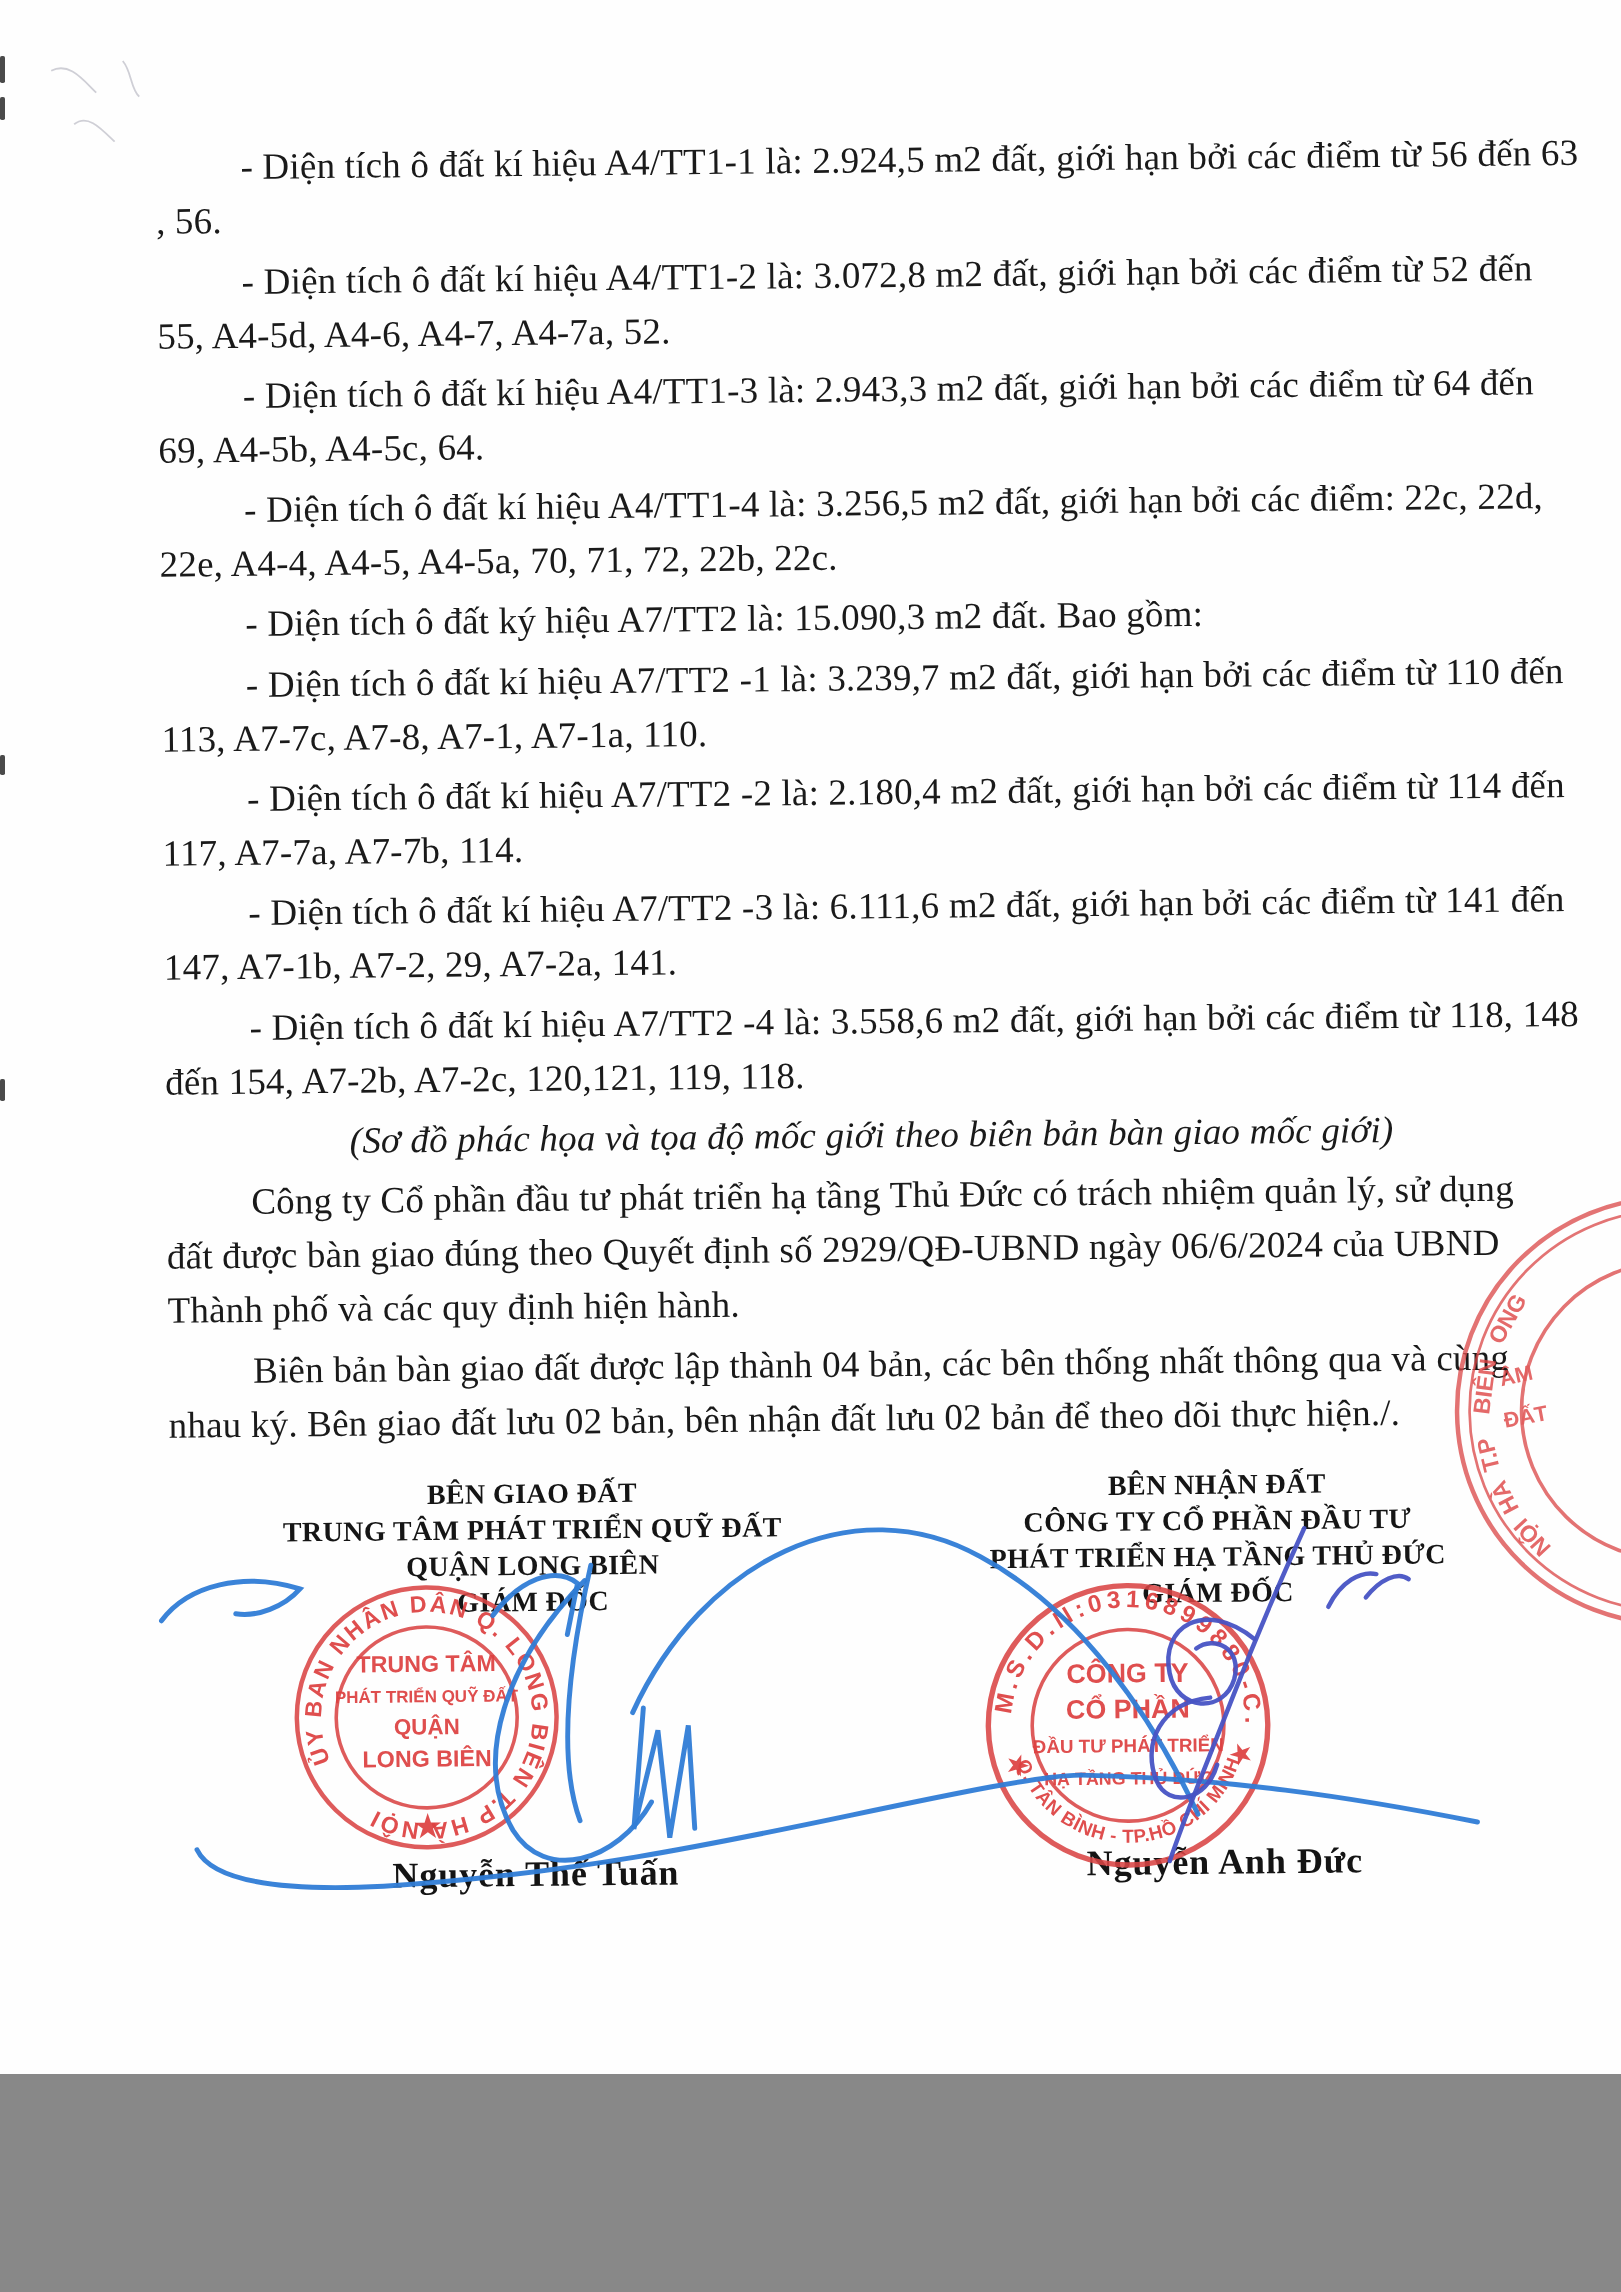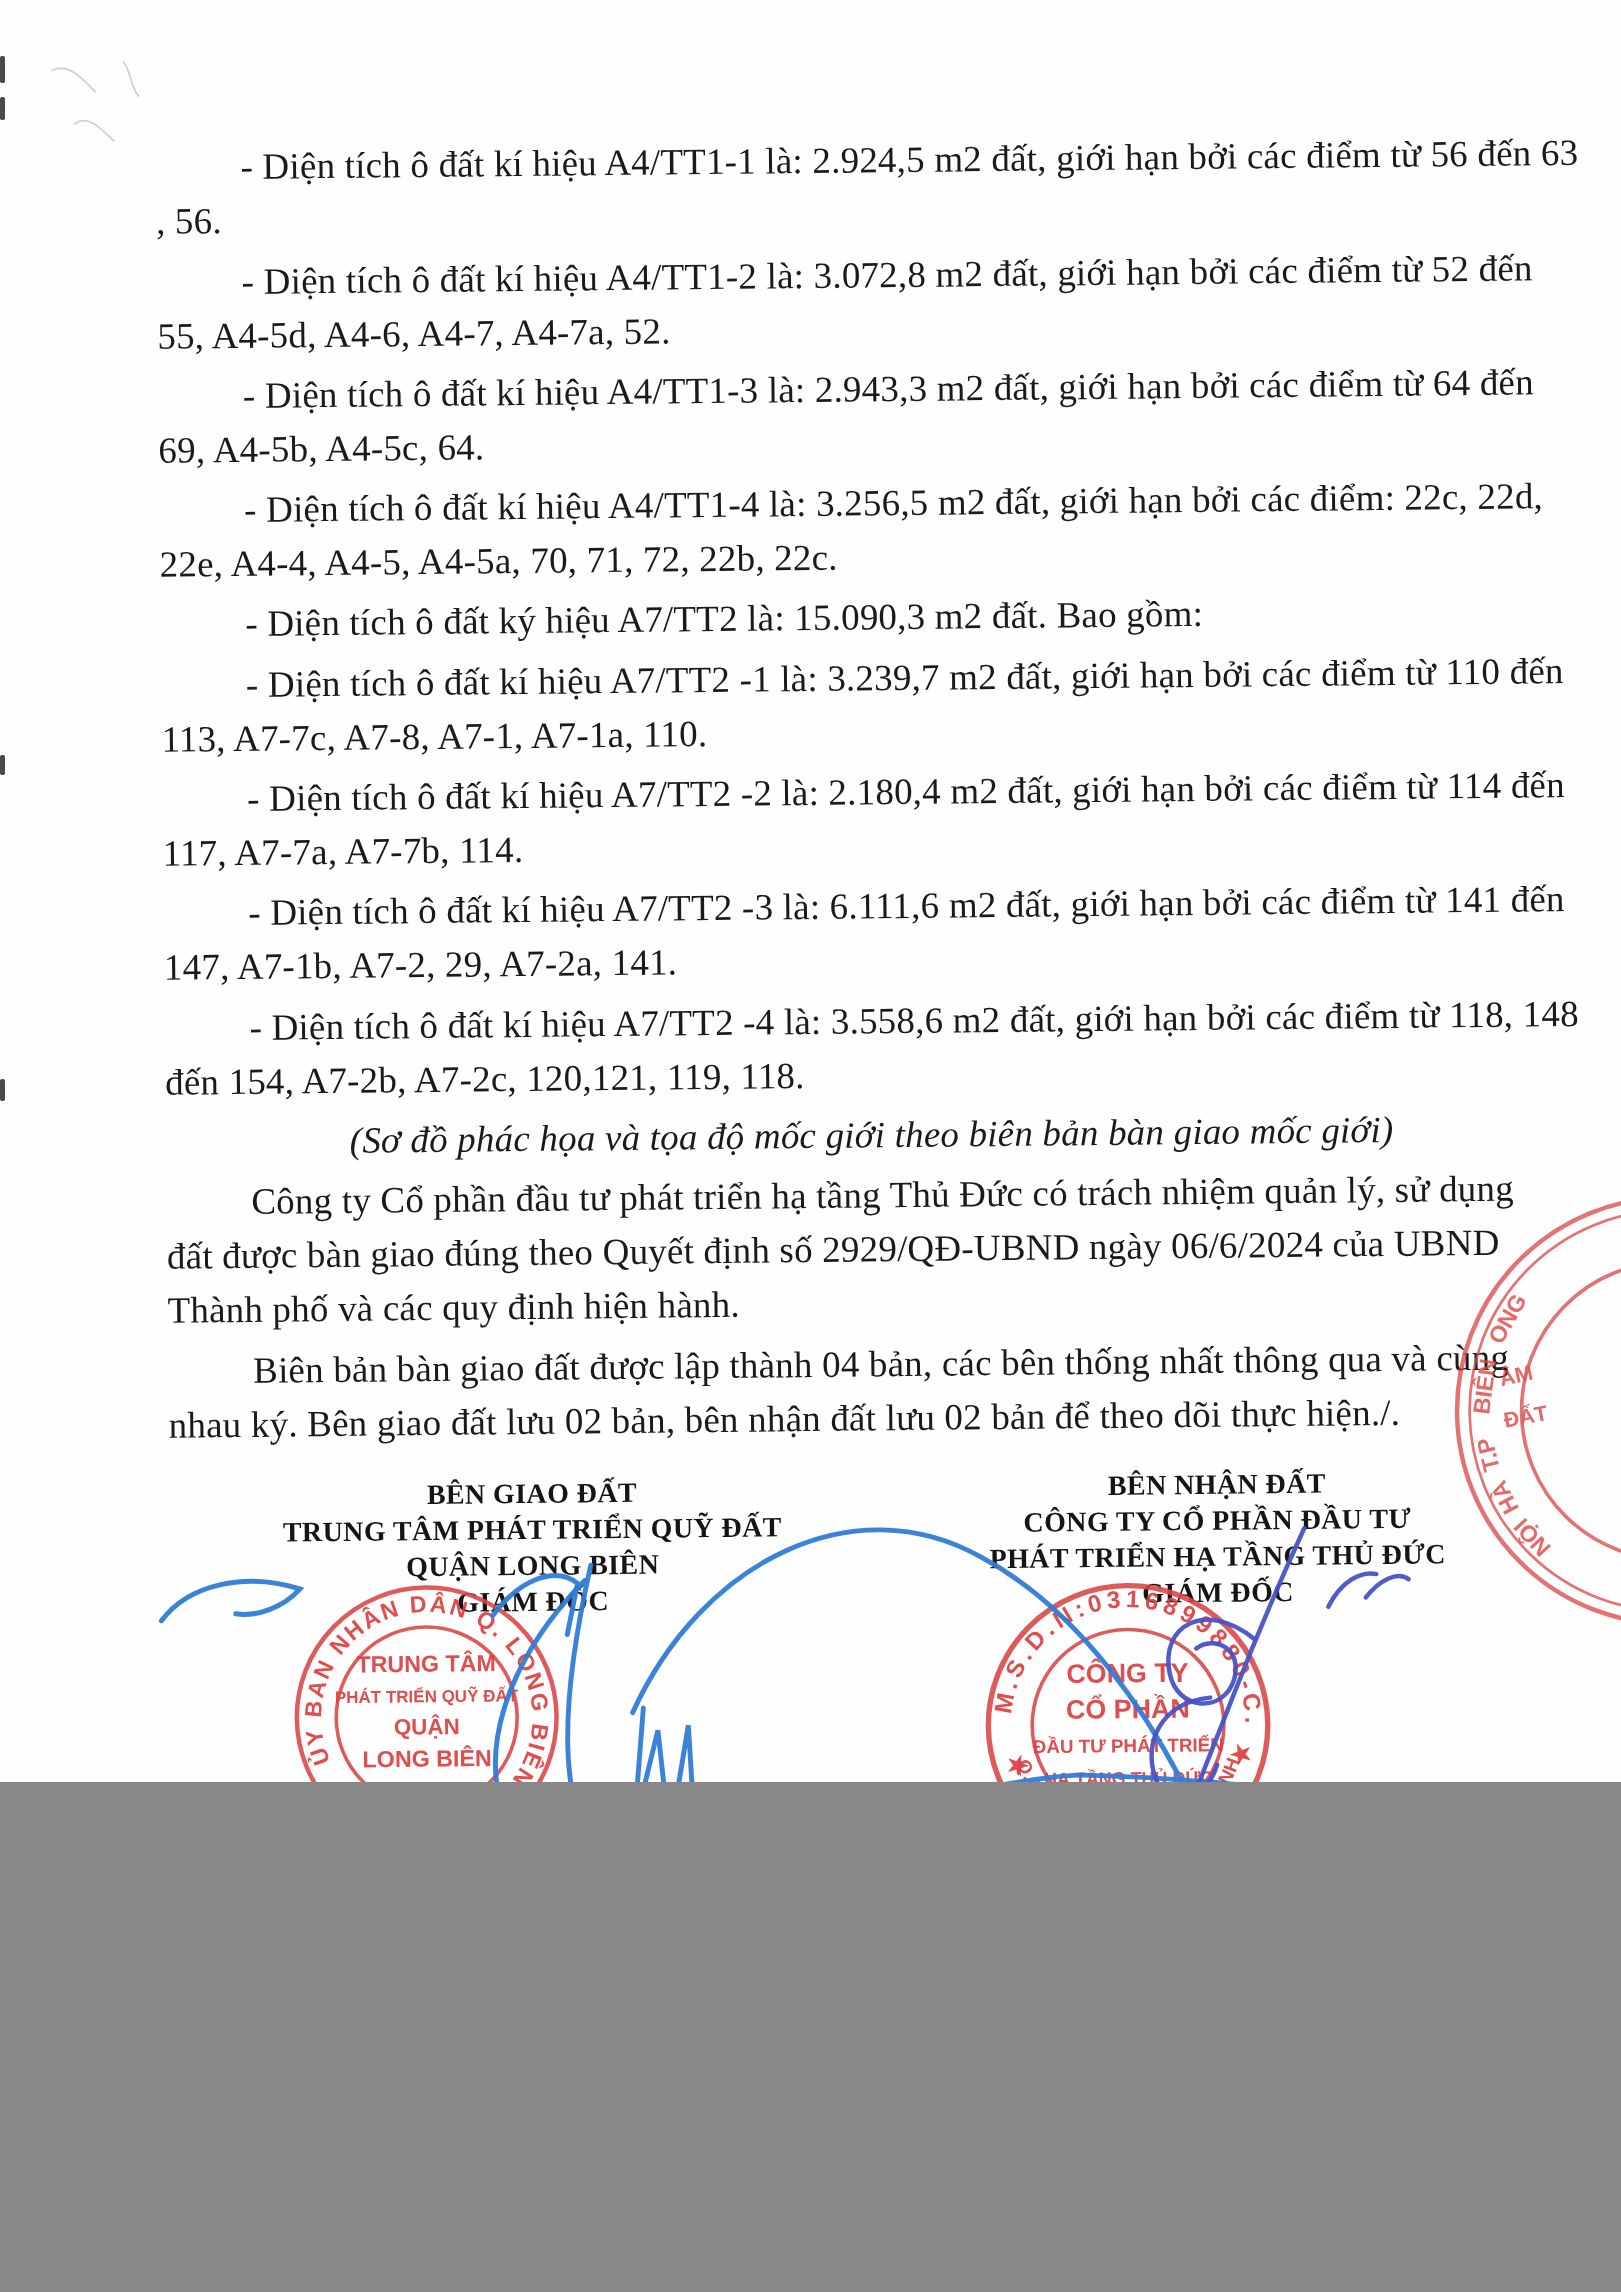--- a/index.html
+++ b/index.html
@@ -1,18 +1,18 @@
 <!DOCTYPE html>
 <html style="font-size:14.3px"><head>
 <meta charset="utf-8">
 <style>
   html,body{margin:0;padding:0;background:#888;}
   .page{
     position:relative;
-    width:1621px;height:1782px;
+    width:1621px;height:2074px;
     background:#fefefe;
     overflow:hidden;
     font-family:"Liberation Serif", serif;
     color:#1a1a1a;
   }
   .tilt{position:absolute;inset:0;transform:rotate(-0.6deg);transform-origin:811px 1164px;}
   
   .body-text{
     position:absolute;left:166px;top:128px;right:49px;
     font-size:37px;line-height:54px;

